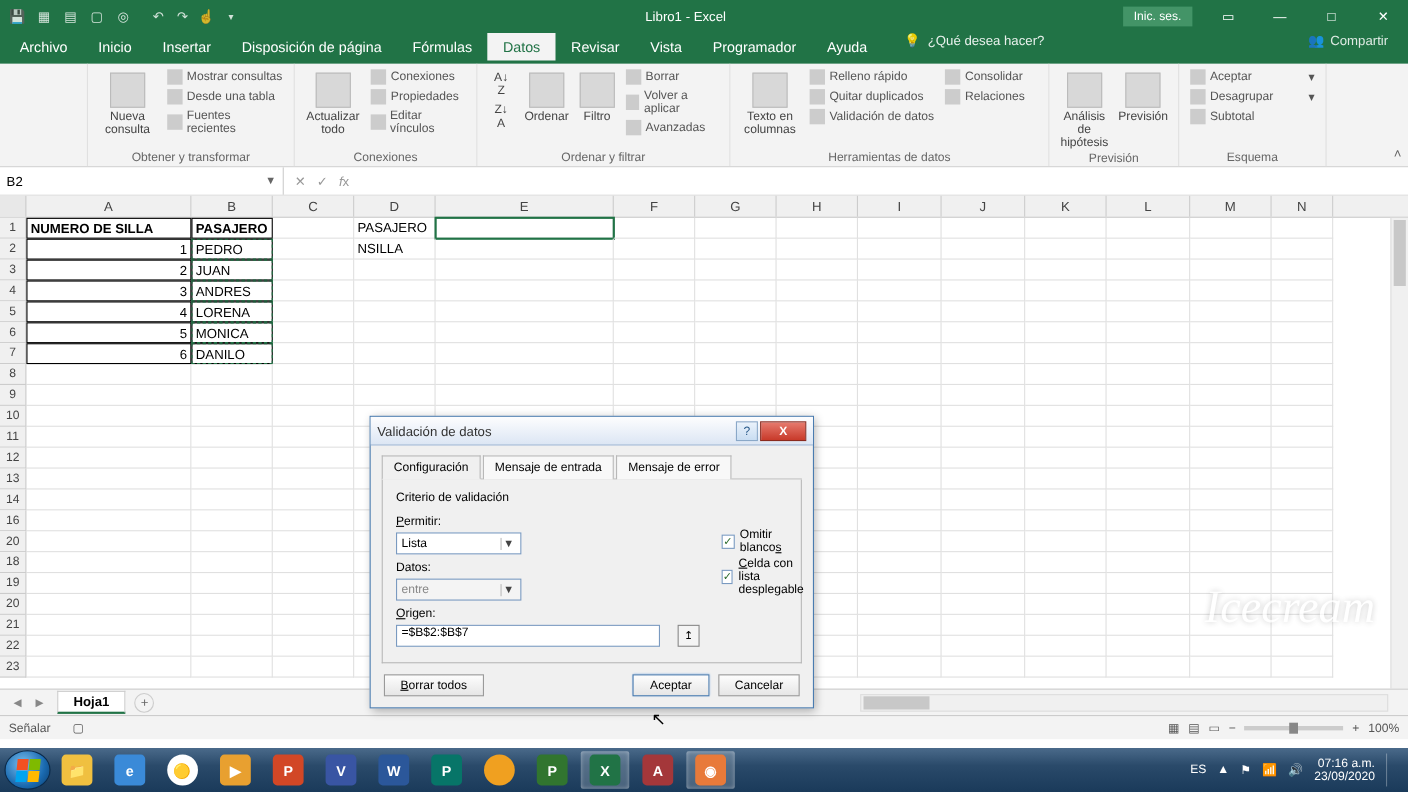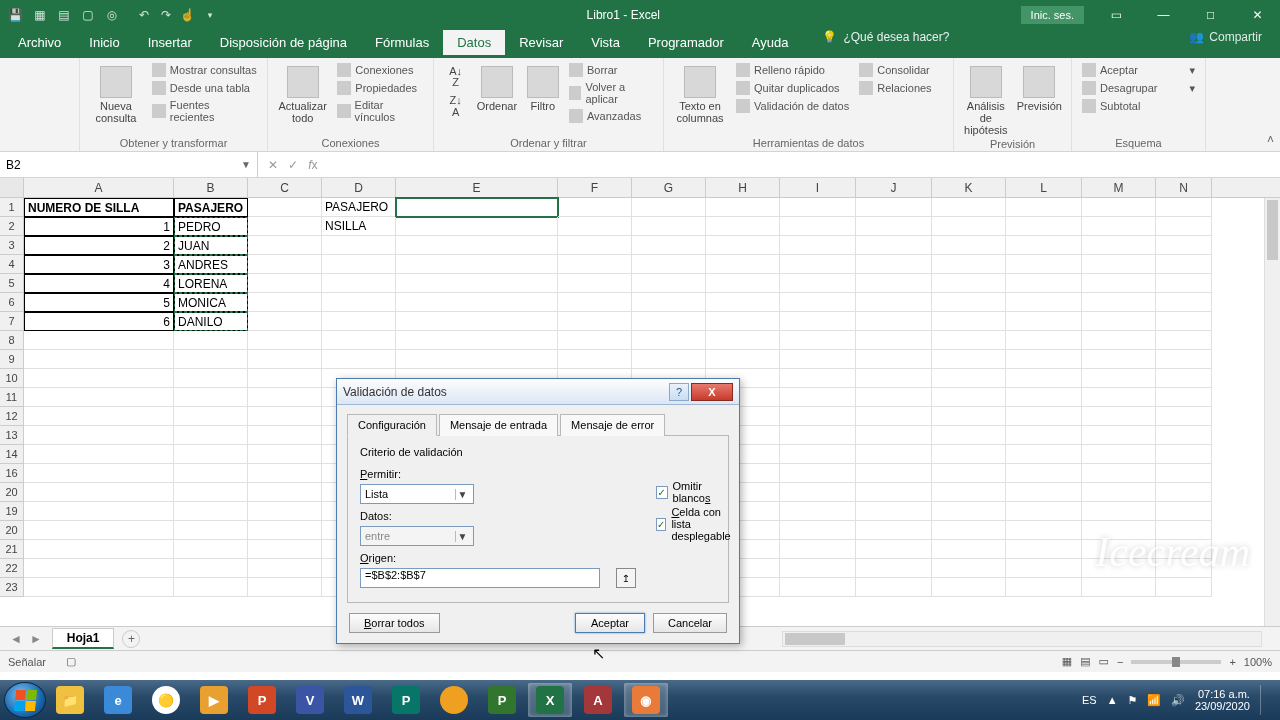--- a/index.html
+++ b/index.html
@@ -609,20 +609,37 @@
         <div class="cell" style="width: 74px;"></div>
         <div class="cell" style="width: 74px;"></div>
         <div class="cell" style="width: 76px;"></div>
         <div class="cell" style="width: 76px;"></div>
         <div class="cell" style="width: 74px;"></div>
         <div class="cell" style="width: 76px;"></div>
         <div class="cell" style="width: 74px;"></div>
         <div class="cell" style="width: 56px;"></div>
       </div>
       <div class="row">
+        <div class="row-h">18</div>
+        <div class="cell" style="width: 150px;"></div>
+        <div class="cell" style="width: 74px;"></div>
+        <div class="cell" style="width: 74px;"></div>
+        <div class="cell" style="width: 74px;"></div>
+        <div class="cell" style="width: 162px;"></div>
+        <div class="cell" style="width: 74px;"></div>
+        <div class="cell" style="width: 74px;"></div>
+        <div class="cell" style="width: 74px;"></div>
+        <div class="cell" style="width: 76px;"></div>
+        <div class="cell" style="width: 76px;"></div>
+        <div class="cell" style="width: 74px;"></div>
+        <div class="cell" style="width: 76px;"></div>
+        <div class="cell" style="width: 74px;"></div>
+        <div class="cell" style="width: 56px;"></div>
+      </div>
+      <div class="row">
         <div class="row-h">19</div>
         <div class="cell" style="width: 150px;"></div>
         <div class="cell" style="width: 74px;"></div>
         <div class="cell" style="width: 74px;"></div>
         <div class="cell" style="width: 74px;"></div>
         <div class="cell" style="width: 162px;"></div>
         <div class="cell" style="width: 74px;"></div>
         <div class="cell" style="width: 74px;"></div>
         <div class="cell" style="width: 74px;"></div>
         <div class="cell" style="width: 76px;"></div>

